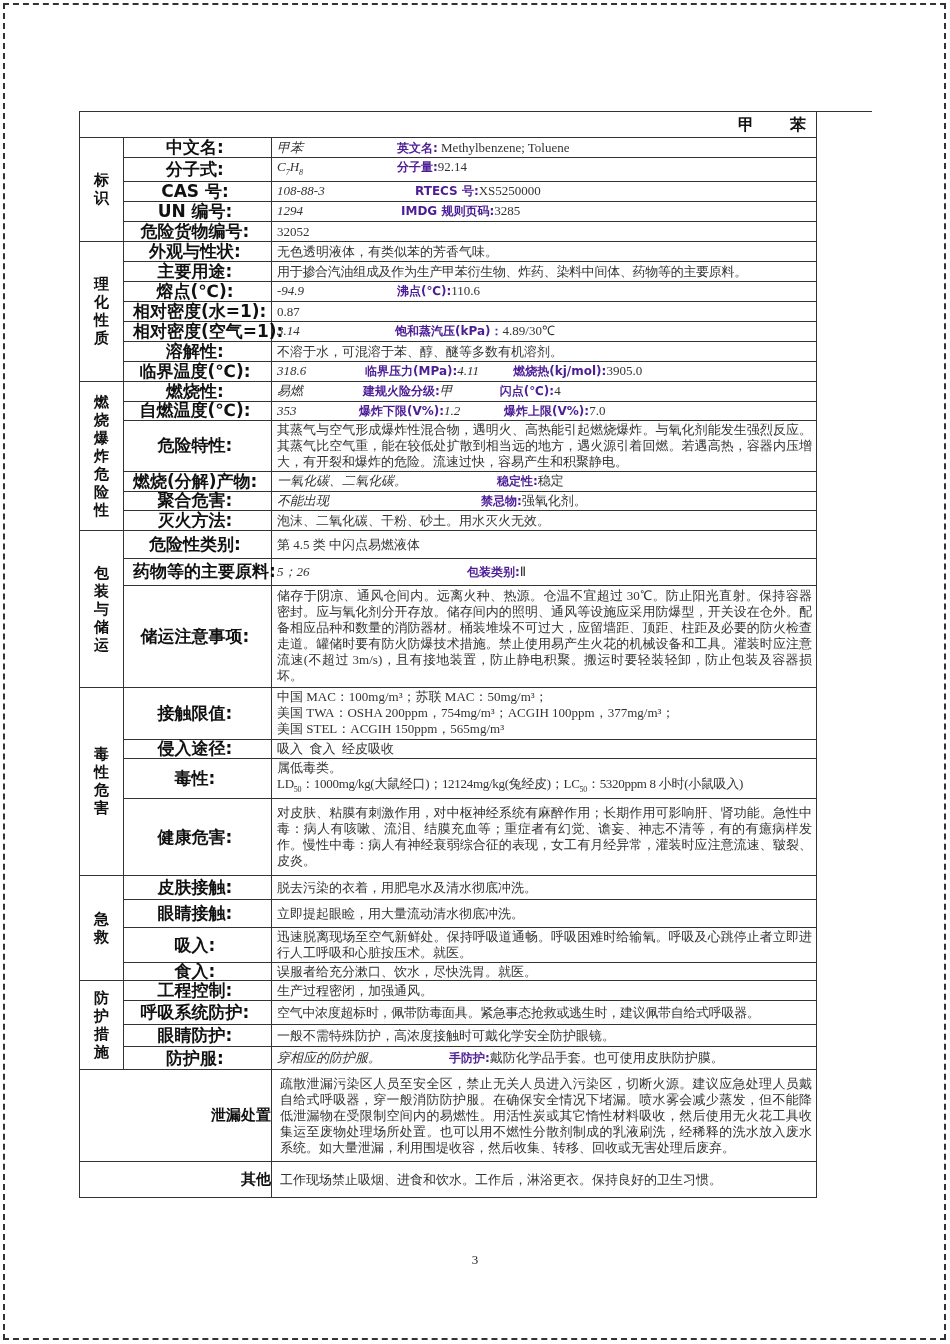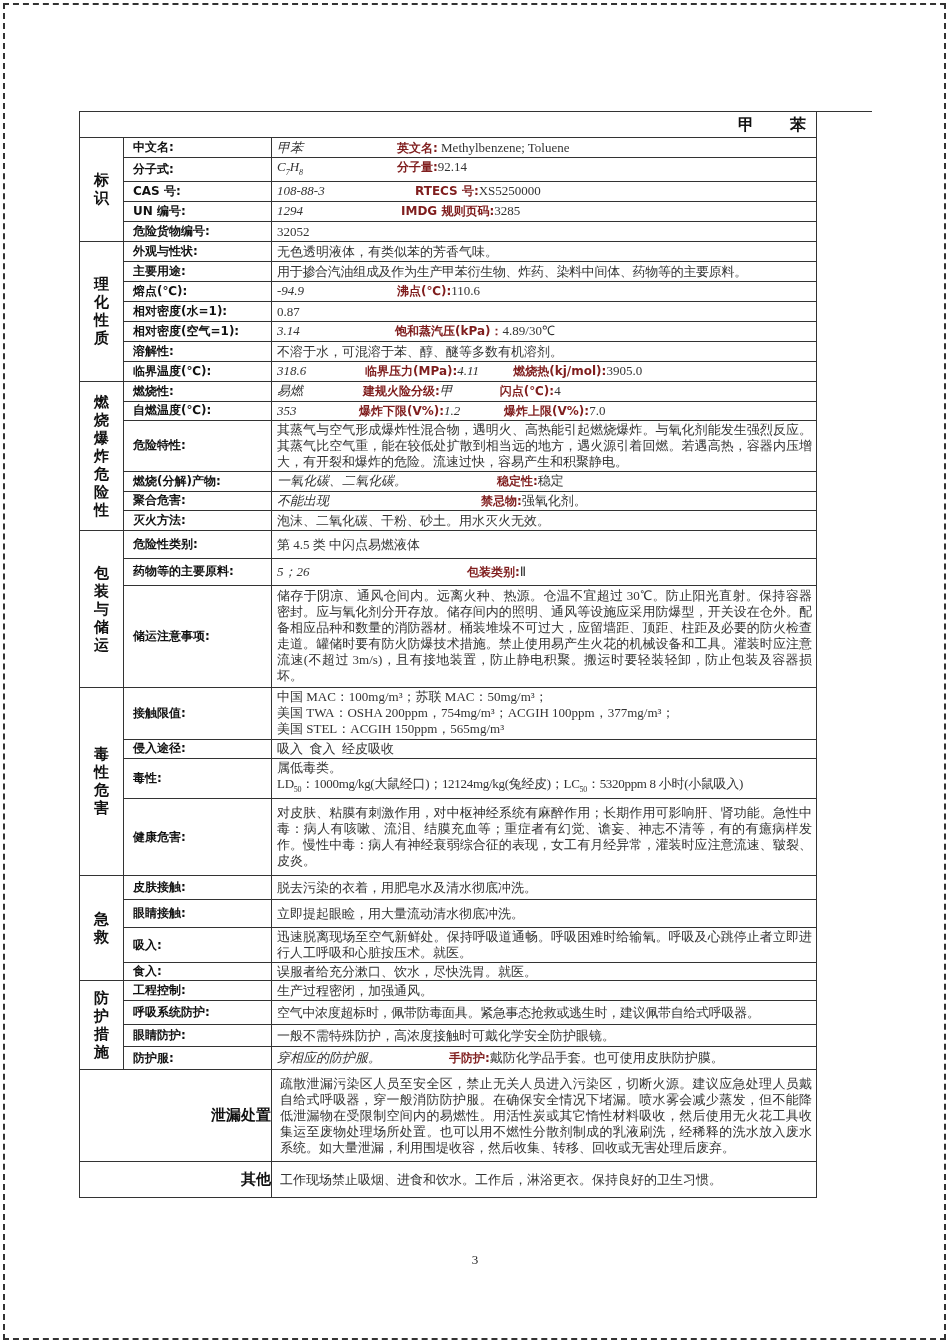--- a/index.html
+++ b/index.html
@@ -12,23 +12,23 @@
   .top-rule { position: absolute; left: 815px; top: 111px; width: 57px; height: 1px; background: #333; }
   .sheet {
     position: absolute; left: 79px; top: 111px; width: 737px;
     border-collapse: collapse; table-layout: fixed;
     font-size: 12.5px; line-height: 15px;
   }
   .sheet td { border: 1px solid #333; vertical-align: middle; }
   .title-cell { text-align: right; font-weight: bold; font-family: Liberation Sans, sans-serif; font-size: 16px; letter-spacing: 10px; height: 26px; }
   .cat { text-align: center; font-family: "DejaVu Sans", sans-serif; font-size: 15px; line-height: 18px; font-weight: bold; }
   .cat span { display: block; }
-  .lbl { font-family: "DejaVu Sans", sans-serif; font-weight: bold; font-size: 12px; padding: 0 14px 0 9px; white-space: nowrap; }
+  .lbl { font-family: "DejaVu Sans", sans-serif; font-weight: bold; font-size: 17px; padding: 0 14px 0 9px; white-space: nowrap; text-align: center; }
   .val { padding: 1px 4px 1px 5px; color: #333; font-family: "Liberation Serif", serif; font-size: 13px; }
-  .val b { font-family: "DejaVu Sans", sans-serif; font-size: 12px; color: #7f1d1d; }
+  .val b { font-family: "DejaVu Sans", sans-serif; font-size: 12px; color: #4c1d95; }
   .val .sp { display: inline-block; font-style: italic; }
   .r20 td { height: 20px; }
   .big-lbl { text-align: right; font-family: "DejaVu Sans", sans-serif; font-weight: bold; font-size: 15px; }
   .para { text-align: justify; line-height: 16px; }
   sub, sup { font-size: 8px; }
   .pagenum { position: absolute; left: 0; width: 950px; top: 1252px; text-align: center; font-family: "Liberation Serif", serif; font-size: 13px; color: #222; }
 </style>
 </head>
 <body>
 

